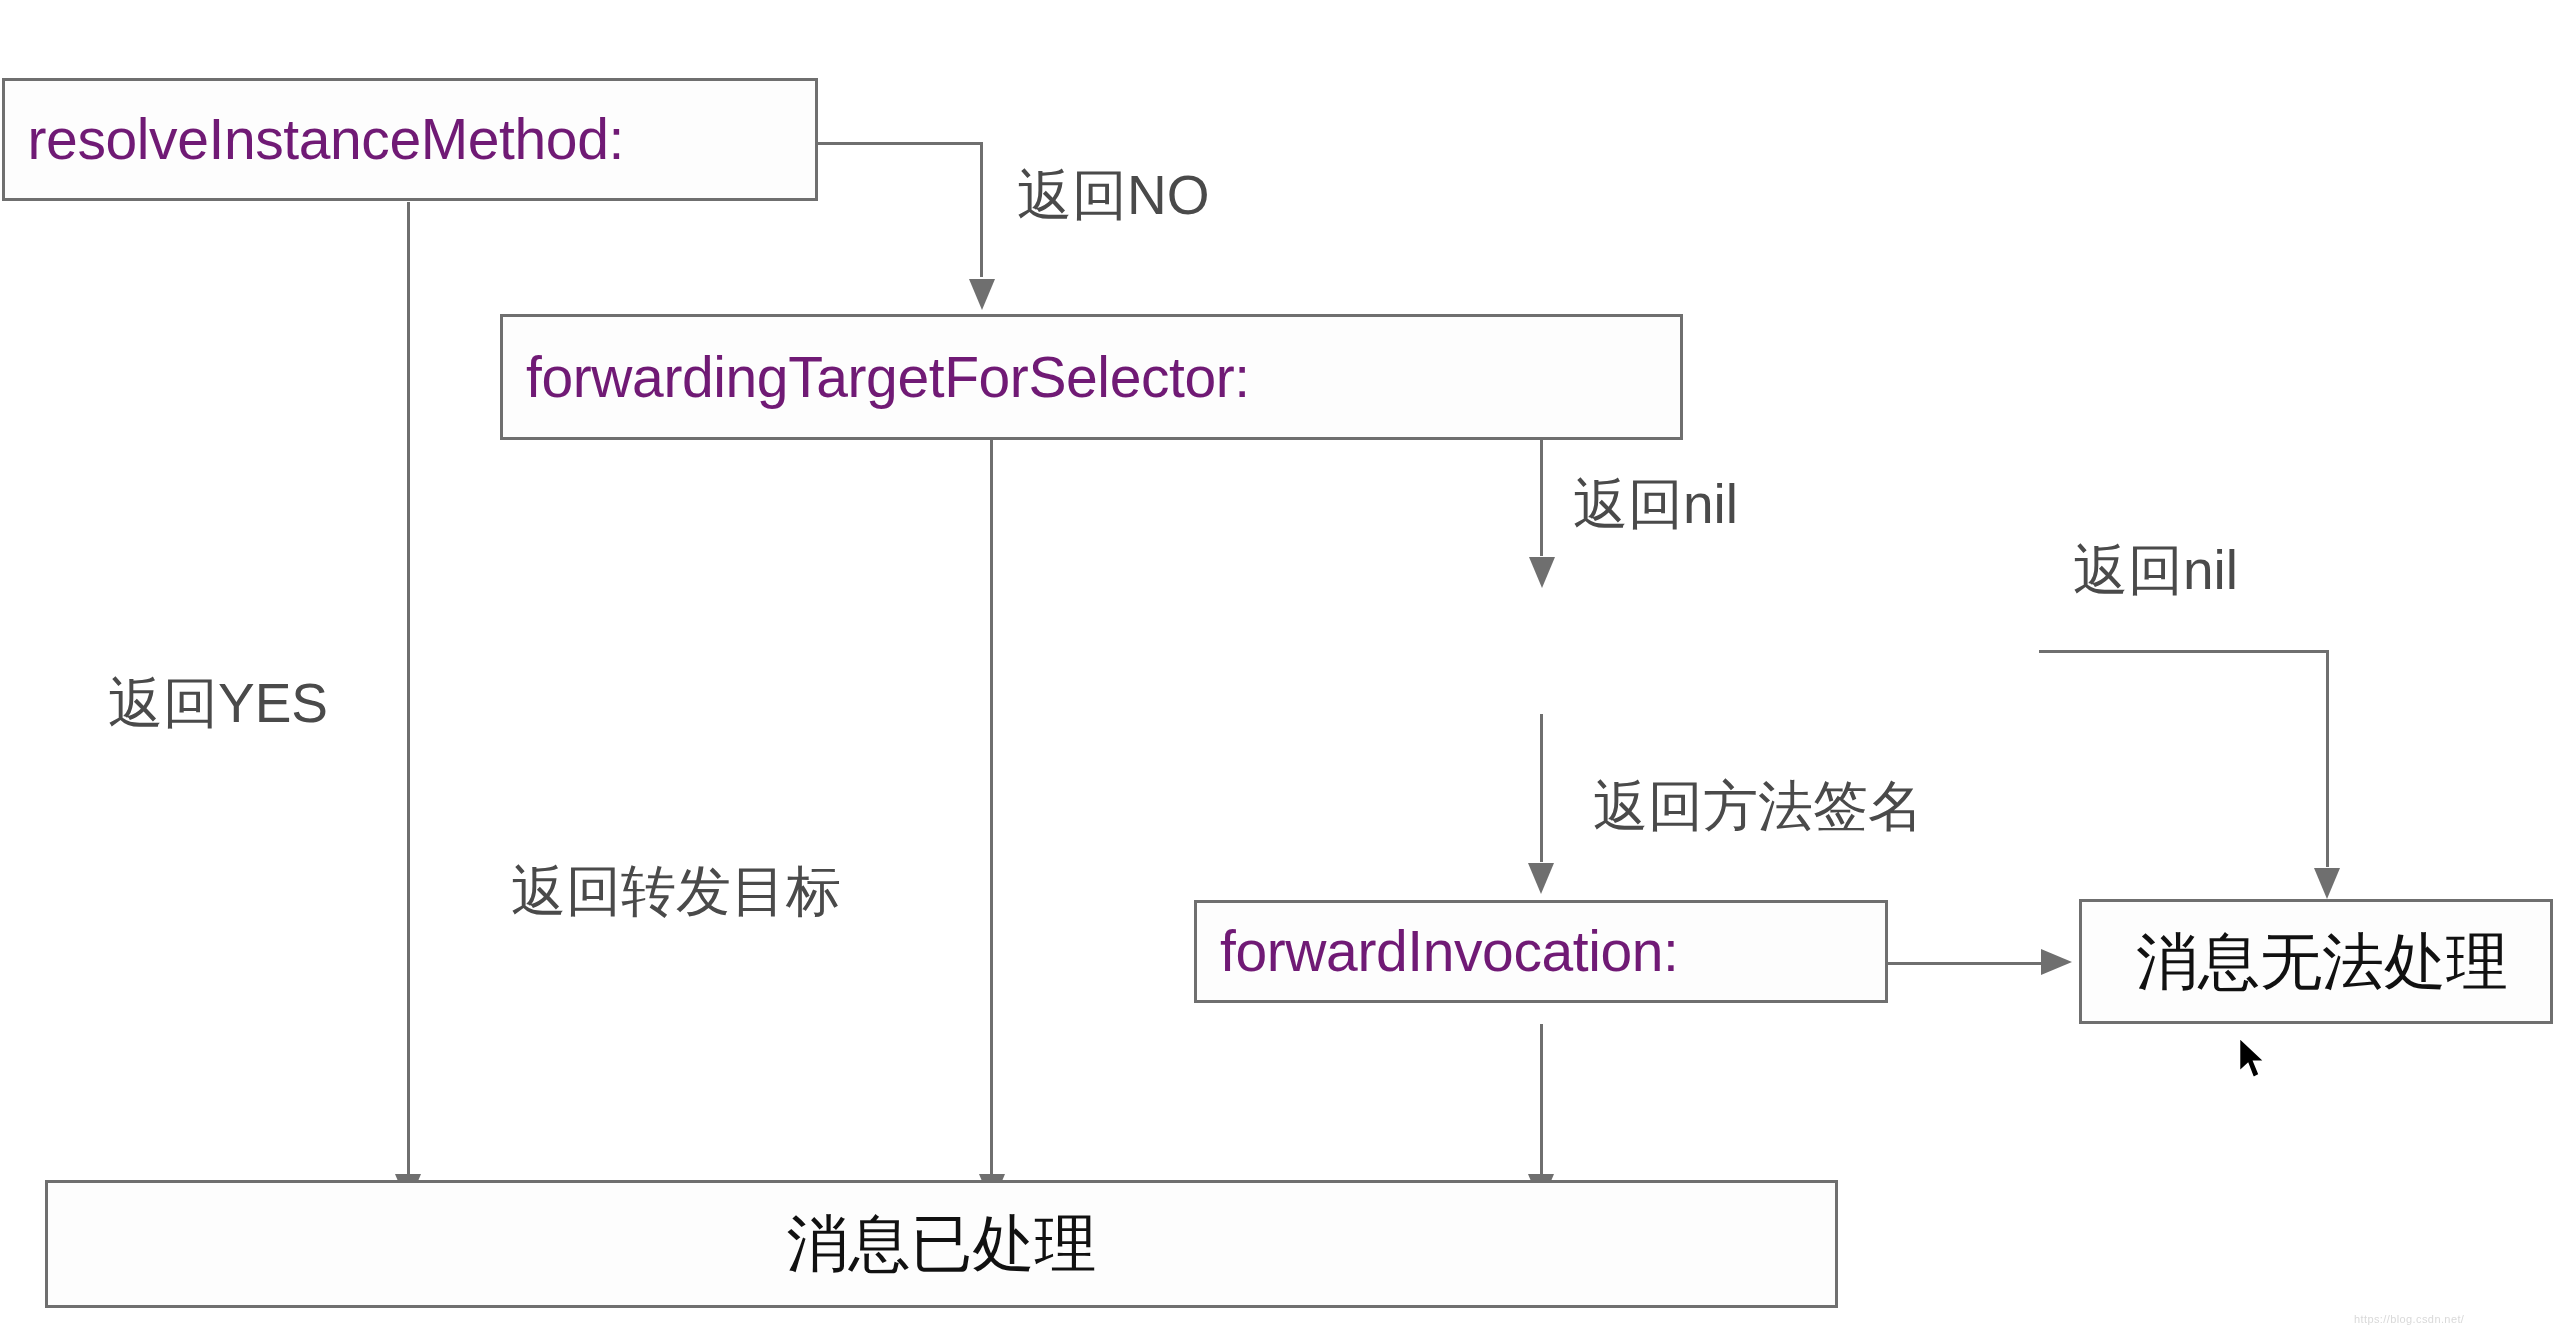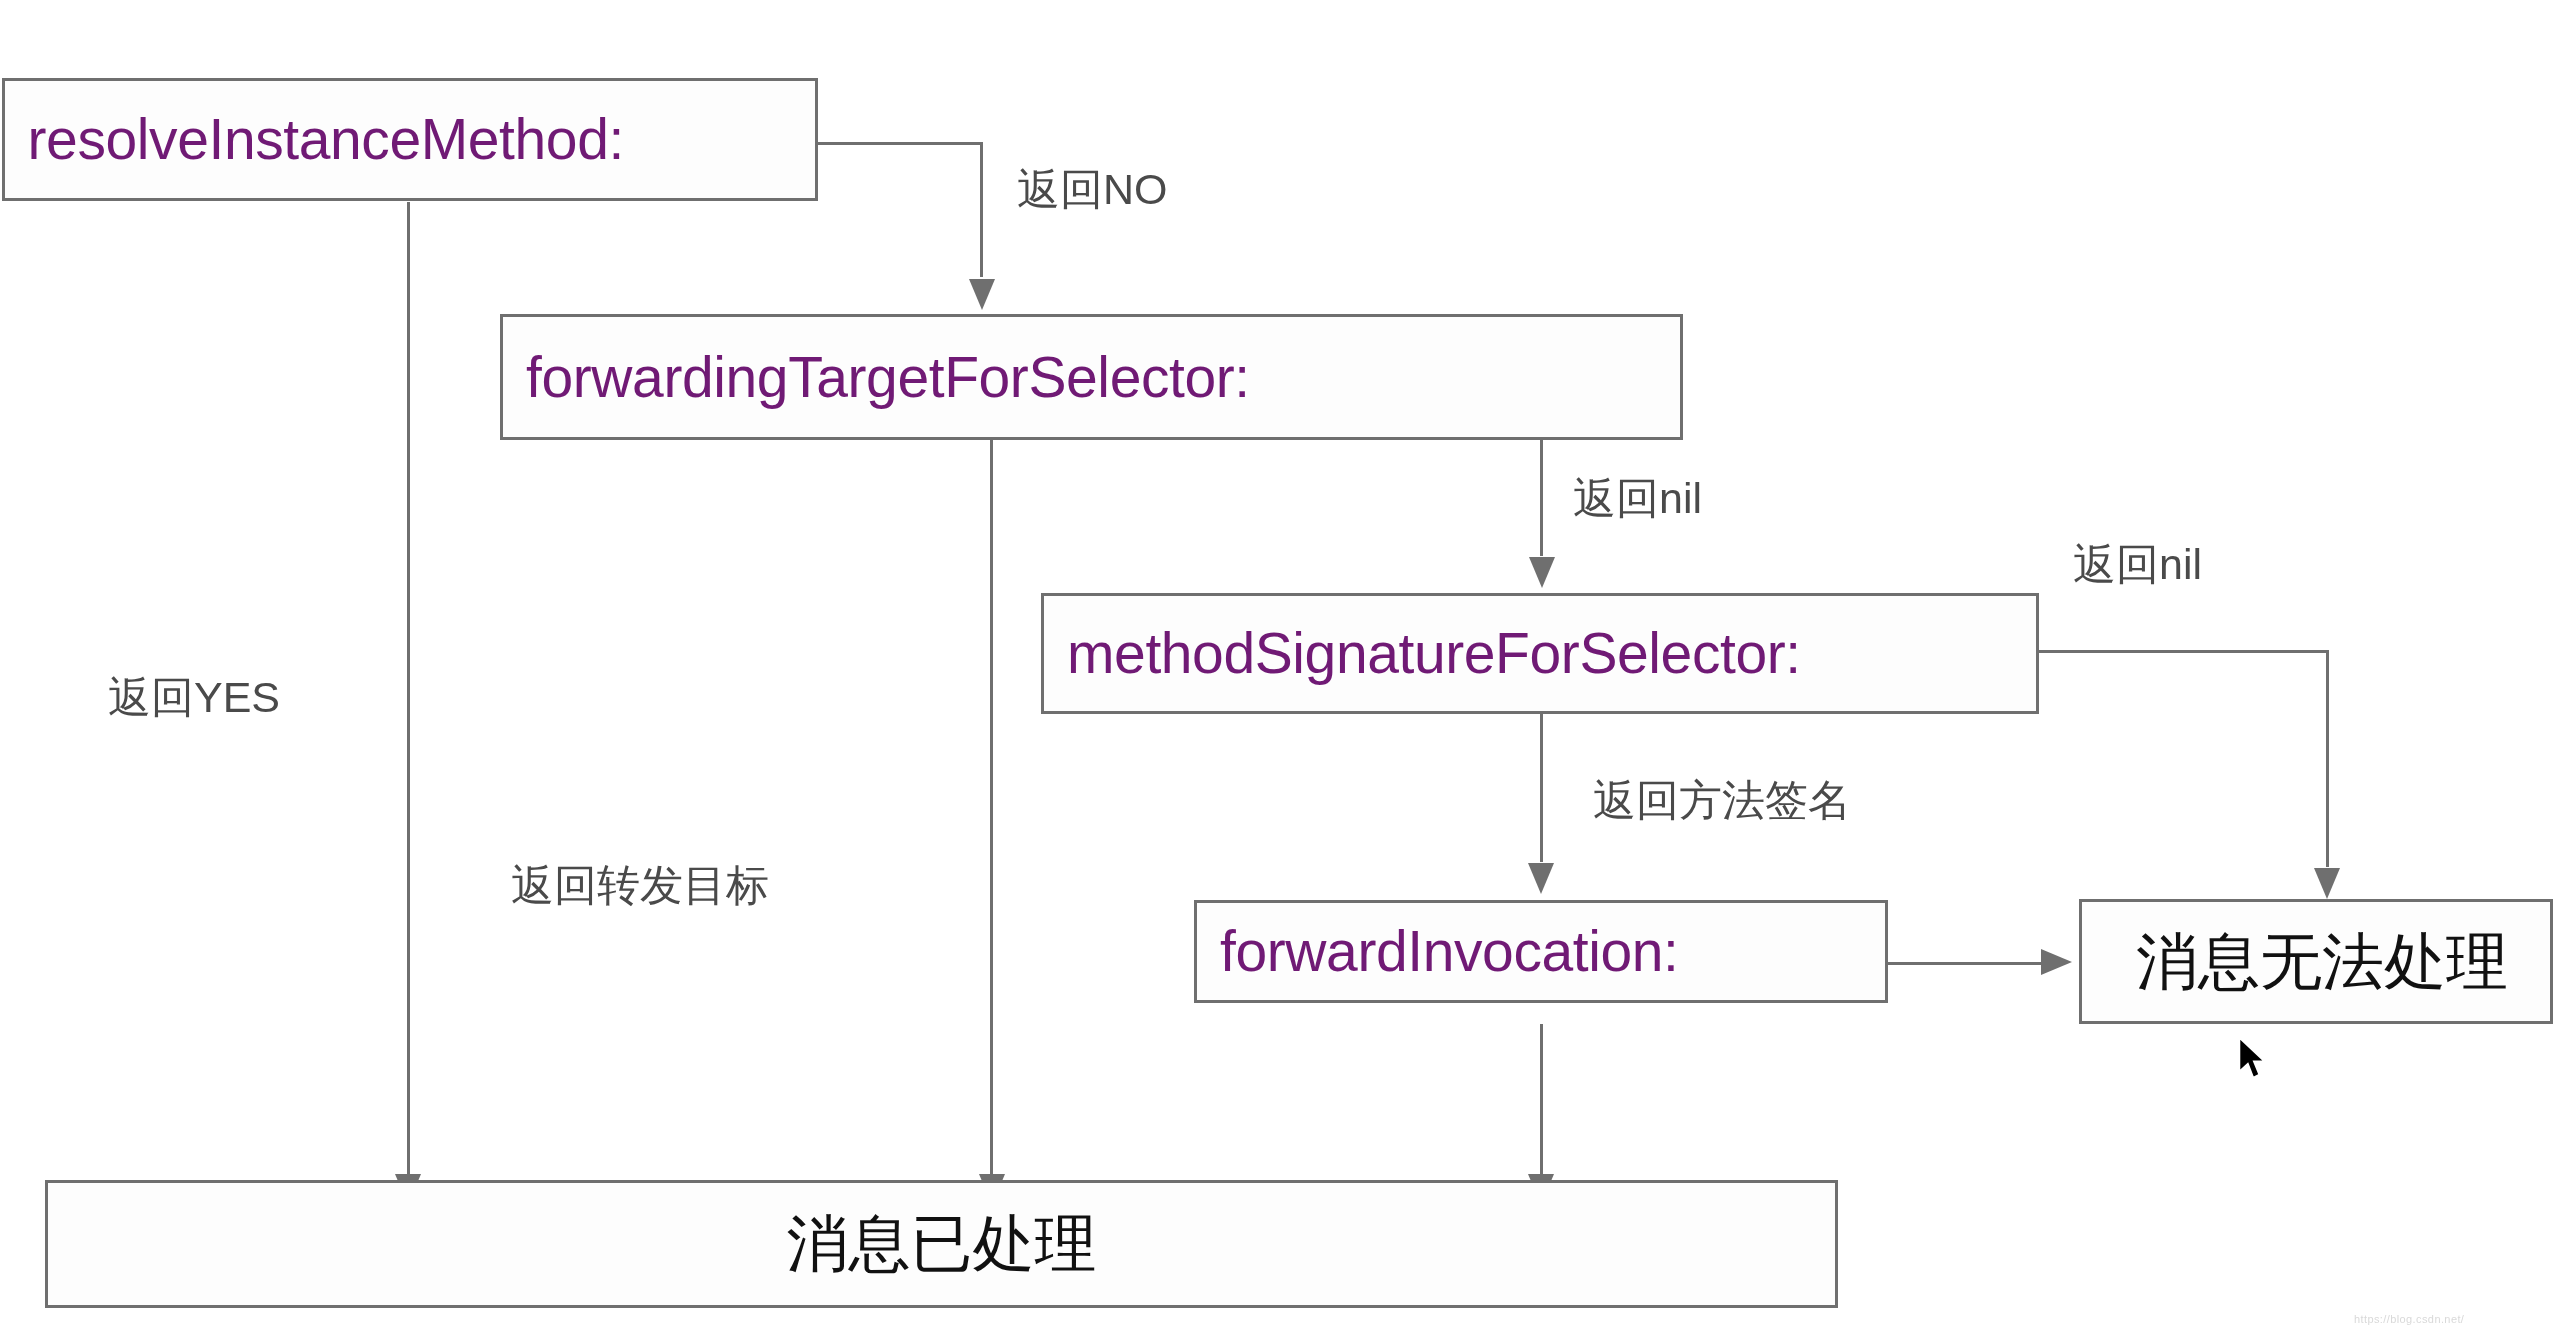--- a/index.html
+++ b/index.html
@@ -76,21 +76,21 @@
   .arrowhead.right {
     border-top: 13px solid transparent;
     border-bottom: 13px solid transparent;
     border-left: 31px solid #6f6f6f;
   }
 
   
   .edge-label {
     position: absolute;
     color: #4a4a4a;
-    font-size: 43px;
+    font-size: 55px;
     line-height: 1;
     white-space: nowrap;
   }
 
   
   #mouse-cursor {
     position: absolute;
     left: 2237px;
     top: 1036px;
     width: 34px;
@@ -142,23 +142,20 @@
   <div class="arrowhead down" style="left:1528px; top:1174px;"></div>
 
   <div class="node method" id="node-resolve">
     <span class="node-label">resolveInstanceMethod:</span>
   </div>
 
   <div class="node method" id="node-forwarding-target">
     <span class="node-label">forwardingTargetForSelector:</span>
   </div>
 
-  <div class="node method" id="node-method-signature">
-    <span class="node-label">methodSignatureForSelector:</span>
-  </div>
 
   <div class="node method" id="node-forward-invocation">
     <span class="node-label">forwardInvocation:</span>
   </div>
 
   <div class="node result" id="node-unhandled">
     <span class="node-label">消息无法处理</span>
   </div>
 
   <div class="node result" id="node-handled">

